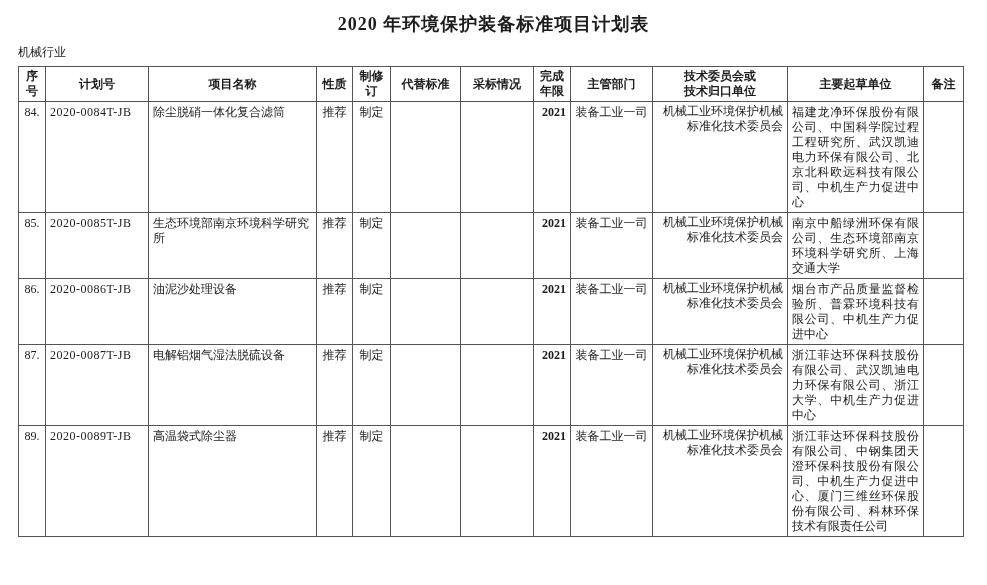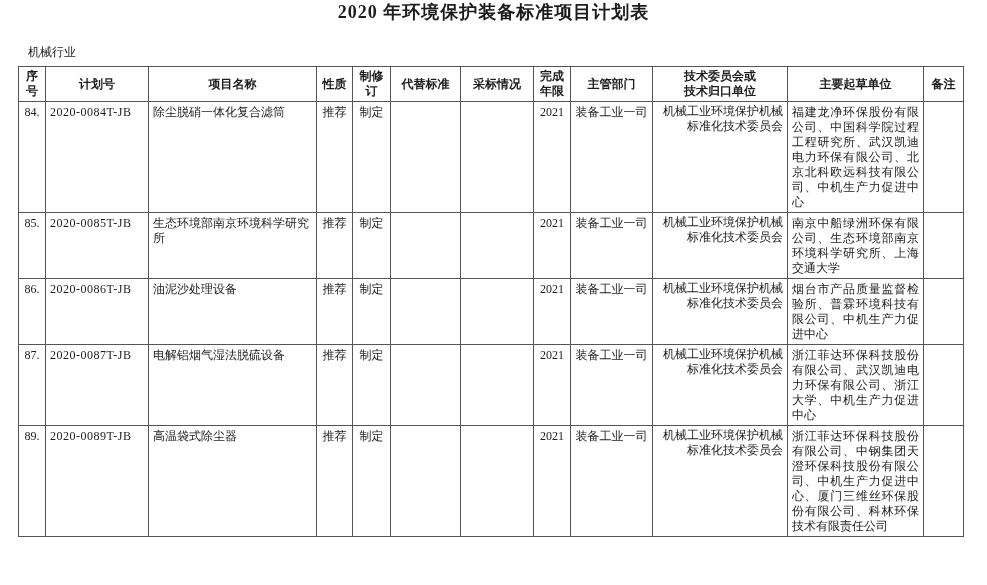--- a/index.html
+++ b/index.html
@@ -11,29 +11,29 @@
     position: relative;
     width: 987px;
     height: 585px;
     overflow: hidden;
     background: var(--bg, #ffffff);
     font-family: "Liberation Serif", "DejaVu Serif", serif;
     color: var(--text, #1c1c1c);
   }
   .doc-title {
     margin: 0;
-    padding-top: 0;
+    padding-top: 12px;
     text-align: center;
     font-size: 18px;
     font-weight: bold;
     letter-spacing: 1px;
   }
   .section-label {
     position: absolute;
-    left: 28px;
+    left: 18px;
     top: 44px;
     font-size: 12px;
   }
   table.plan-table {
     position: absolute;
     left: 18px;
     top: 66px;
     width: 945px;
     border-collapse: collapse;
     table-layout: fixed;
@@ -74,21 +74,21 @@
   col.c7  { width: 37px; }
   col.c8  { width: 82px; }
   col.c9  { width: 135px; }
   col.c10 { width: 136px; }
   col.c11 { width: 40px; }
   
   td.c0 { text-align: center; font-size: 11px; }
   td.c1 { text-align: left; padding-left: 9px; font-size: 11px; letter-spacing: 0.5px; }
   td.c2 { text-align: left; padding-left: 6px; }
   td.c3, td.c4 { text-align: center; }
-  td.c7 { text-align: center; font-size: 11px; }
+  td.c7 { text-align: right; font-size: 11px; font-weight: bold; }
   td.c8 { text-align: center; padding-left: 1px; padding-right: 1px; }
   td.c9 { text-align: right; padding-left: 5px; font-family: Liberation Mono, monospace; }
   td.c10 { text-align: justify; text-align-last: left; padding-left: 5px; padding-right: 5px; }
 </style>
 </head>
 <body>
 
 <div class="page">
   <h1 class="doc-title">2020 年环境保护装备标准项目计划表</h1>
   <div class="section-label">机械行业</div>

